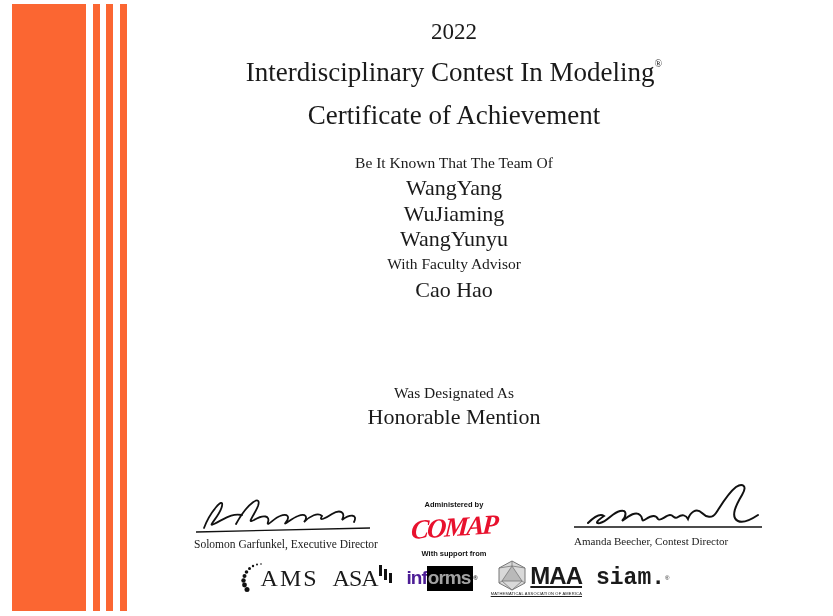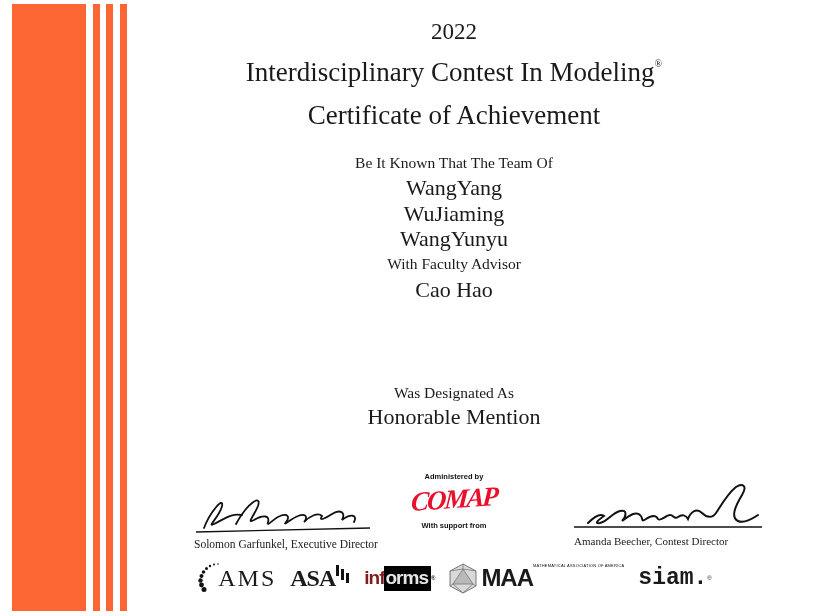--- a/index.html
+++ b/index.html
@@ -38,45 +38,45 @@
 
   
   .sig { position:absolute; text-align:left; }
   .sig-left  { left:68px;  top:490px; width:180px; }
   .sig-right { left:448px; top:483px; width:190px; }
   .sig svg { display:block; }
   .sig .sig-label { font-size:11.5px; margin-top:2px; white-space:nowrap; }
   .sig-right .sig-label { font-size:11px; }
 
   
-  .admin-block { position:absolute; left:258px; top:472px; width:140px; text-align:center; }
+  .admin-block { position:absolute; left:258px; top:500px; width:140px; text-align:center; }
   .admin-caption { font-family:"Liberation Sans", sans-serif; font-weight:bold; font-size:7.5px; color:#111; }
   .comap-logo {
     display:inline-block; margin:3px 0 4px 0;
     font-family:"Liberation Serif", serif; font-style:italic; font-weight:bold;
     font-size:27px; letter-spacing:-2px; color:var(--comap-red);
     transform:rotate(-4deg) skewX(-8deg);
   }
   .support-caption { margin-top:2px; }
 
   
   .sponsors {
     position:absolute; left:0; top:558px; width:100%; height:40px;
     display:flex; align-items:center; justify-content:center; gap:14px;
     font-family:"Liberation Serif", serif;
   }
   .sponsor { display:flex; align-items:center; white-space:nowrap; }
   .ams-text { font-size:24px; letter-spacing:2px; margin-left:-4px; }
-  .asa-text { font-size:24px; font-weight:bold; letter-spacing:-1px; }
+  .asa-text { font-size:24px; font-weight:normal; letter-spacing:-1px; }
   .asa-bars { margin-left:1px; margin-top:-6px; }
   .informs { font-family:"Liberation Sans", sans-serif; font-weight:bold; font-size:19px; letter-spacing:-1px; position:relative; }
-  .informs .inf { color:#7f1d1d; }
-  .informs .orms { background:#000; color:#e5e5e5; padding:1px 3px 2px 1px; }
+  .informs .inf { color:#4c1d95; }
+  .informs .orms { background:#000; color:#a3a3a3; padding:1px 3px 2px 1px; }
   .reg-tiny { font-size:6px; font-family:"Liberation Sans", sans-serif; vertical-align:-6px; color:#222; }
-  .maa { flex-direction:row; align-items:flex-start; line-height:1; }
+  .maa { flex-direction:column; align-items:flex-end; line-height:1;text-decoration:underline; }
   .maa-row { display:flex; align-items:center; gap:3px; }
   .maa-text { font-family:"Liberation Sans", sans-serif; font-weight:bold; font-size:24px; letter-spacing:-1px; }
   .maa-caption { font-family:"Liberation Sans", sans-serif; font-size:4px; letter-spacing:0.2px; margin-top:1px; color:#111; }
   .siam-text { font-family:Liberation Mono, monospace; font-weight:900; font-size:23px; letter-spacing:0px; }
 </style>
 </head>
 <body>
 
 <div class="page">
 

